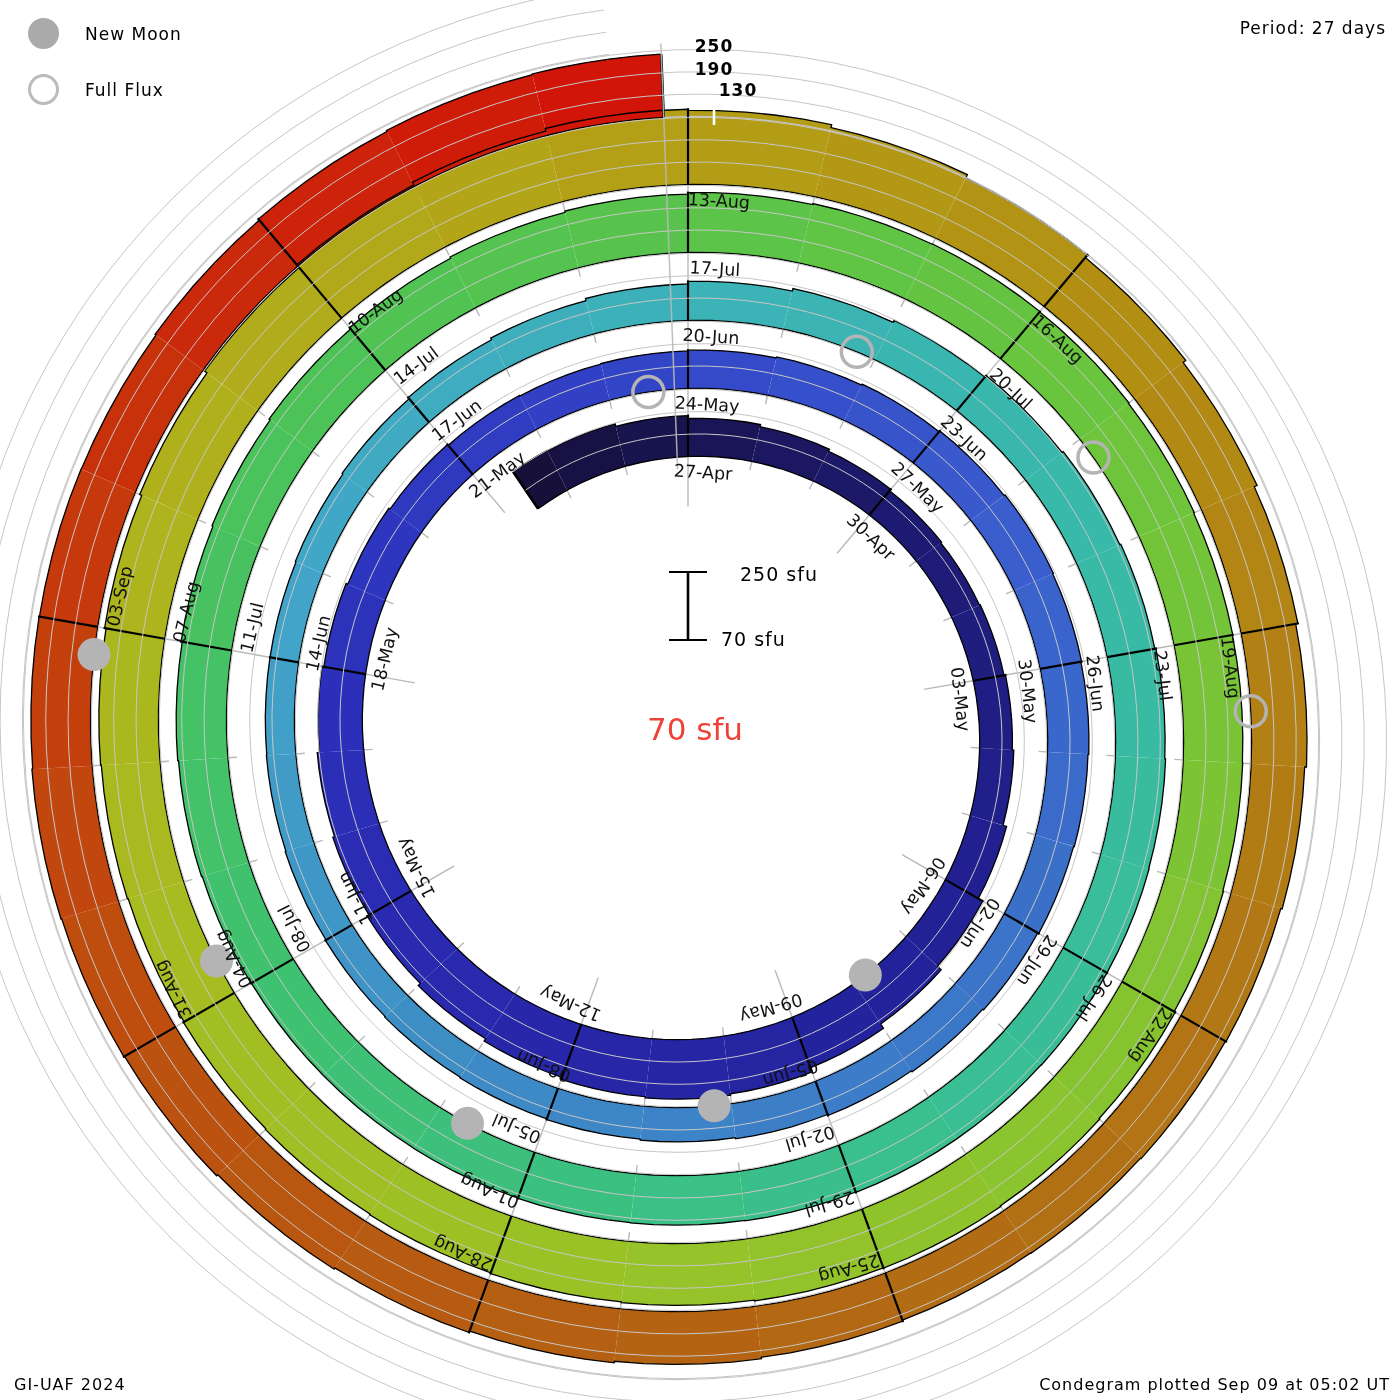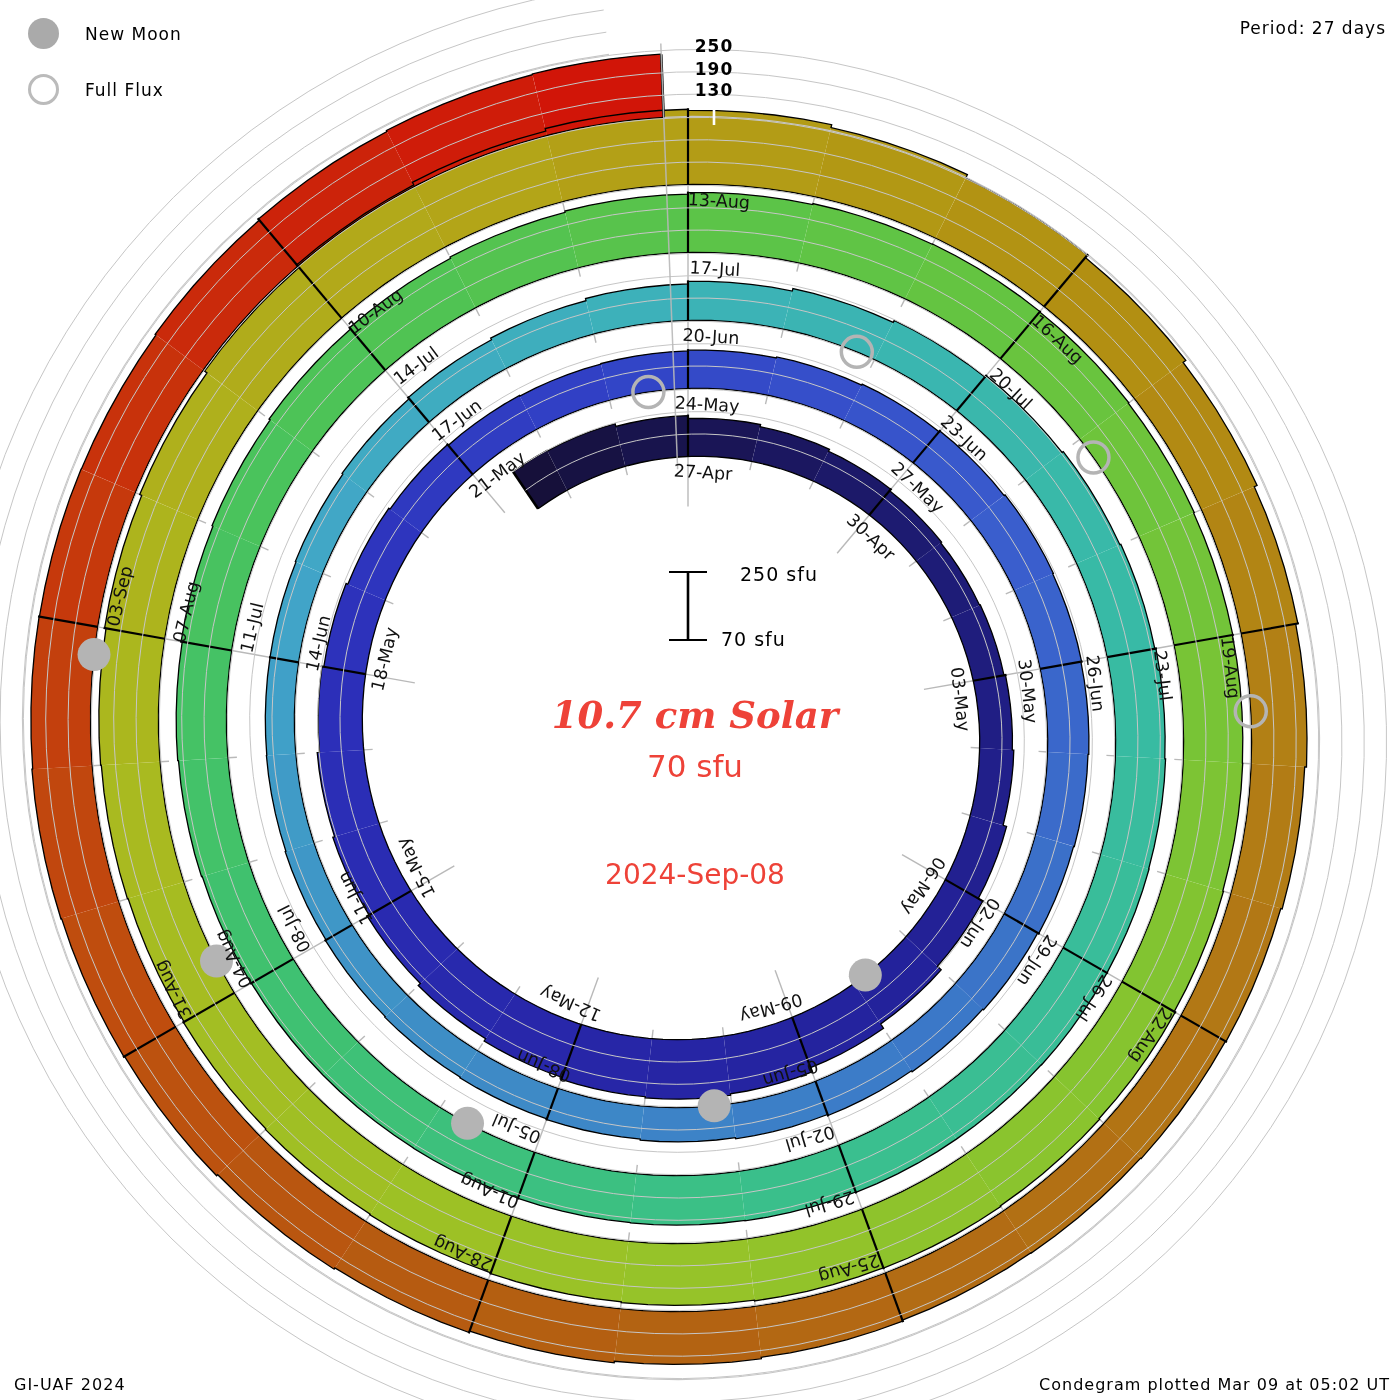--- a/index.html
+++ b/index.html
@@ -423,28 +423,26 @@
   </div>
   <div class="abs legend-row" style="left:28px;top:64px;">
     <span class="moon-dot open"></span>
     <span class="legend-label">Full Flux</span>
   </div>
 
   <div class="abs period" style="right:14px;top:18px;">Period: 27 days</div>
 
   <div class="abs radial-lab" style="left:714px;top:36px;">250</div>
   <div class="abs radial-lab" style="left:714px;top:59px;">190</div>
-  <div class="abs radial-lab" style="left:714px;top:80px;">130</div>
+  <div class="abs radial-lab" style="left:738px;top:80px;">130</div>
 
   <div class="abs sfu-lab" style="left:721px;top:563px;margin-left:19px;">250 sfu</div>
   <div class="abs sfu-lab" style="left:721px;top:628px;">70 sfu</div>
 
   <div class="abs titleblock" style="left:465px;top:697px;">
-    <div class="title-line" style="color: rgb(238, 66, 56);">10.7 cm Solar</div>
     <div class="baseline-lab" style="color: rgb(238, 66, 56);">70 sfu</div>
   </div>
   <div class="abs latestblock" style="left: 465px; top: 860px; color: rgb(238, 66, 56);">
-    <div>2024-Sep-08</div>
   </div>
 
   <div class="abs footer" style="left:14px;bottom:6px;">GI-UAF 2024</div>
-  <div class="abs footer" style="right:10px;bottom:6px;">Condegram plotted Mar 09 at 05:02 UT</div>
+  <div class="abs footer" style="right:10px;bottom:6px;">Condegram plotted Sep 09 at 05:02 UT</div>
 </div>
 
 </body></html>

